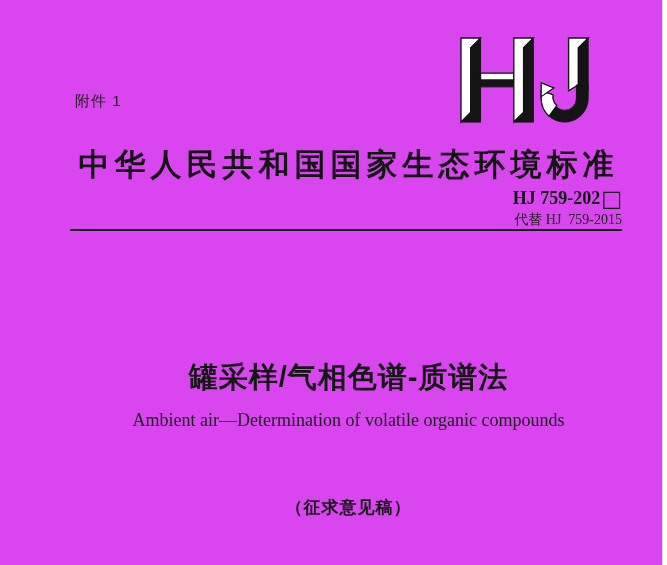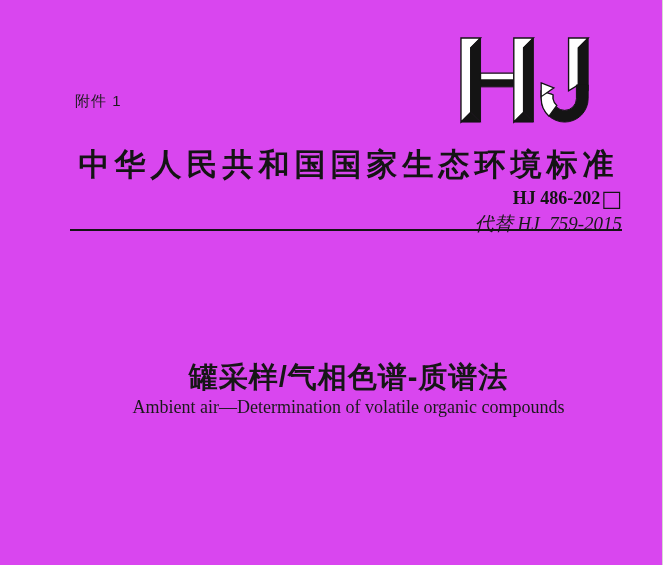--- a/index.html
+++ b/index.html
@@ -29,41 +29,41 @@
     position:absolute;top:188px;right:45px;
     font-size:18px;font-weight:bold;color:#141414;
     display:flex;align-items:center;
   }
   .year-box{
     font-family:"DejaVu Sans",sans-serif;font-weight:normal;
     font-size:22px;line-height:16px;margin-left:1px;
   }
   .replaces-note{
     position:absolute;top:211px;right:45px;
-    font-size:19px;color:#1a1a1a;white-space:pre;font-style:italic;
+    font-size:14px;color:#1a1a1a;white-space:pre;
   }
   .header-rule{
     position:absolute;top:229px;left:70px;width:552px;height:2px;
     background:#141414;
   }
 
   .title-cn{
     position:absolute;left:30px;width:637px;text-align:center;
     font-family:"Liberation Sans","DejaVu Sans",sans-serif;
     font-weight:bold;font-size:29px;letter-spacing:1px;color:#161616;
     white-space:pre;
   }
   .title-cn-1{top:314px;}
   .title-cn-2{top:358px;}
 
   .title-en{
     position:absolute;left:30px;width:637px;text-align:center;
     font-size:18px;color:#1a1a1a;
   }
-  .title-en-1{top:397px;}
+  .title-en-1{top:410px;}
   .title-en-2{top:457px;}
 
   .draft-status{
     position:absolute;top:496px;left:30px;width:637px;text-align:center;
     font-family:"Liberation Sans","DejaVu Sans",sans-serif;
     font-weight:bold;font-size:17px;letter-spacing:1px;color:#161616;
   }
 </style>
 </head>
 <body>
@@ -94,28 +94,29 @@
     <path d="M132,50 L132,64 A24,24 0 0 1 84,64 L84,56 L96,60 L96,64 A12,12 0 0 0 120,64 L120,50 Z" fill="#141414" stroke="#141414" stroke-width="1"></path>
 
     <path d="M84,56 L84,64 A24,24 0 0 0 92,82 L100,71 A12,12 0 0 1 96,64 L96,60 Z" fill="#ffffff" stroke="#141414" stroke-width="1.3"></path>
 
     <polygon points="84,48 97,53 84,62" fill="#ffffff" stroke="#141414" stroke-width="1.3"></polygon>
   </svg>
 
   <div class="standard-heading">中华人民共和国国家生态环境标准</div>
 
   <div class="standard-number">
-    <span>HJ 486-202</span>
+    <span>HJ 759-202</span>
     <span class="year-box">□</span>
   </div>
 
   <div class="replaces-note">代替 HJ  759-2015</div>
 
   <div class="header-rule"></div>
 
 
   <div class="title-cn title-cn-2">罐采样/气相色谱-质谱法</div>
 
   <div class="title-en title-en-1">Ambient air—Determination of volatile organic compounds</div>
 
 
+  <div class="draft-status">（征求意见稿）</div>
 
 </div>
 
 </body></html>

